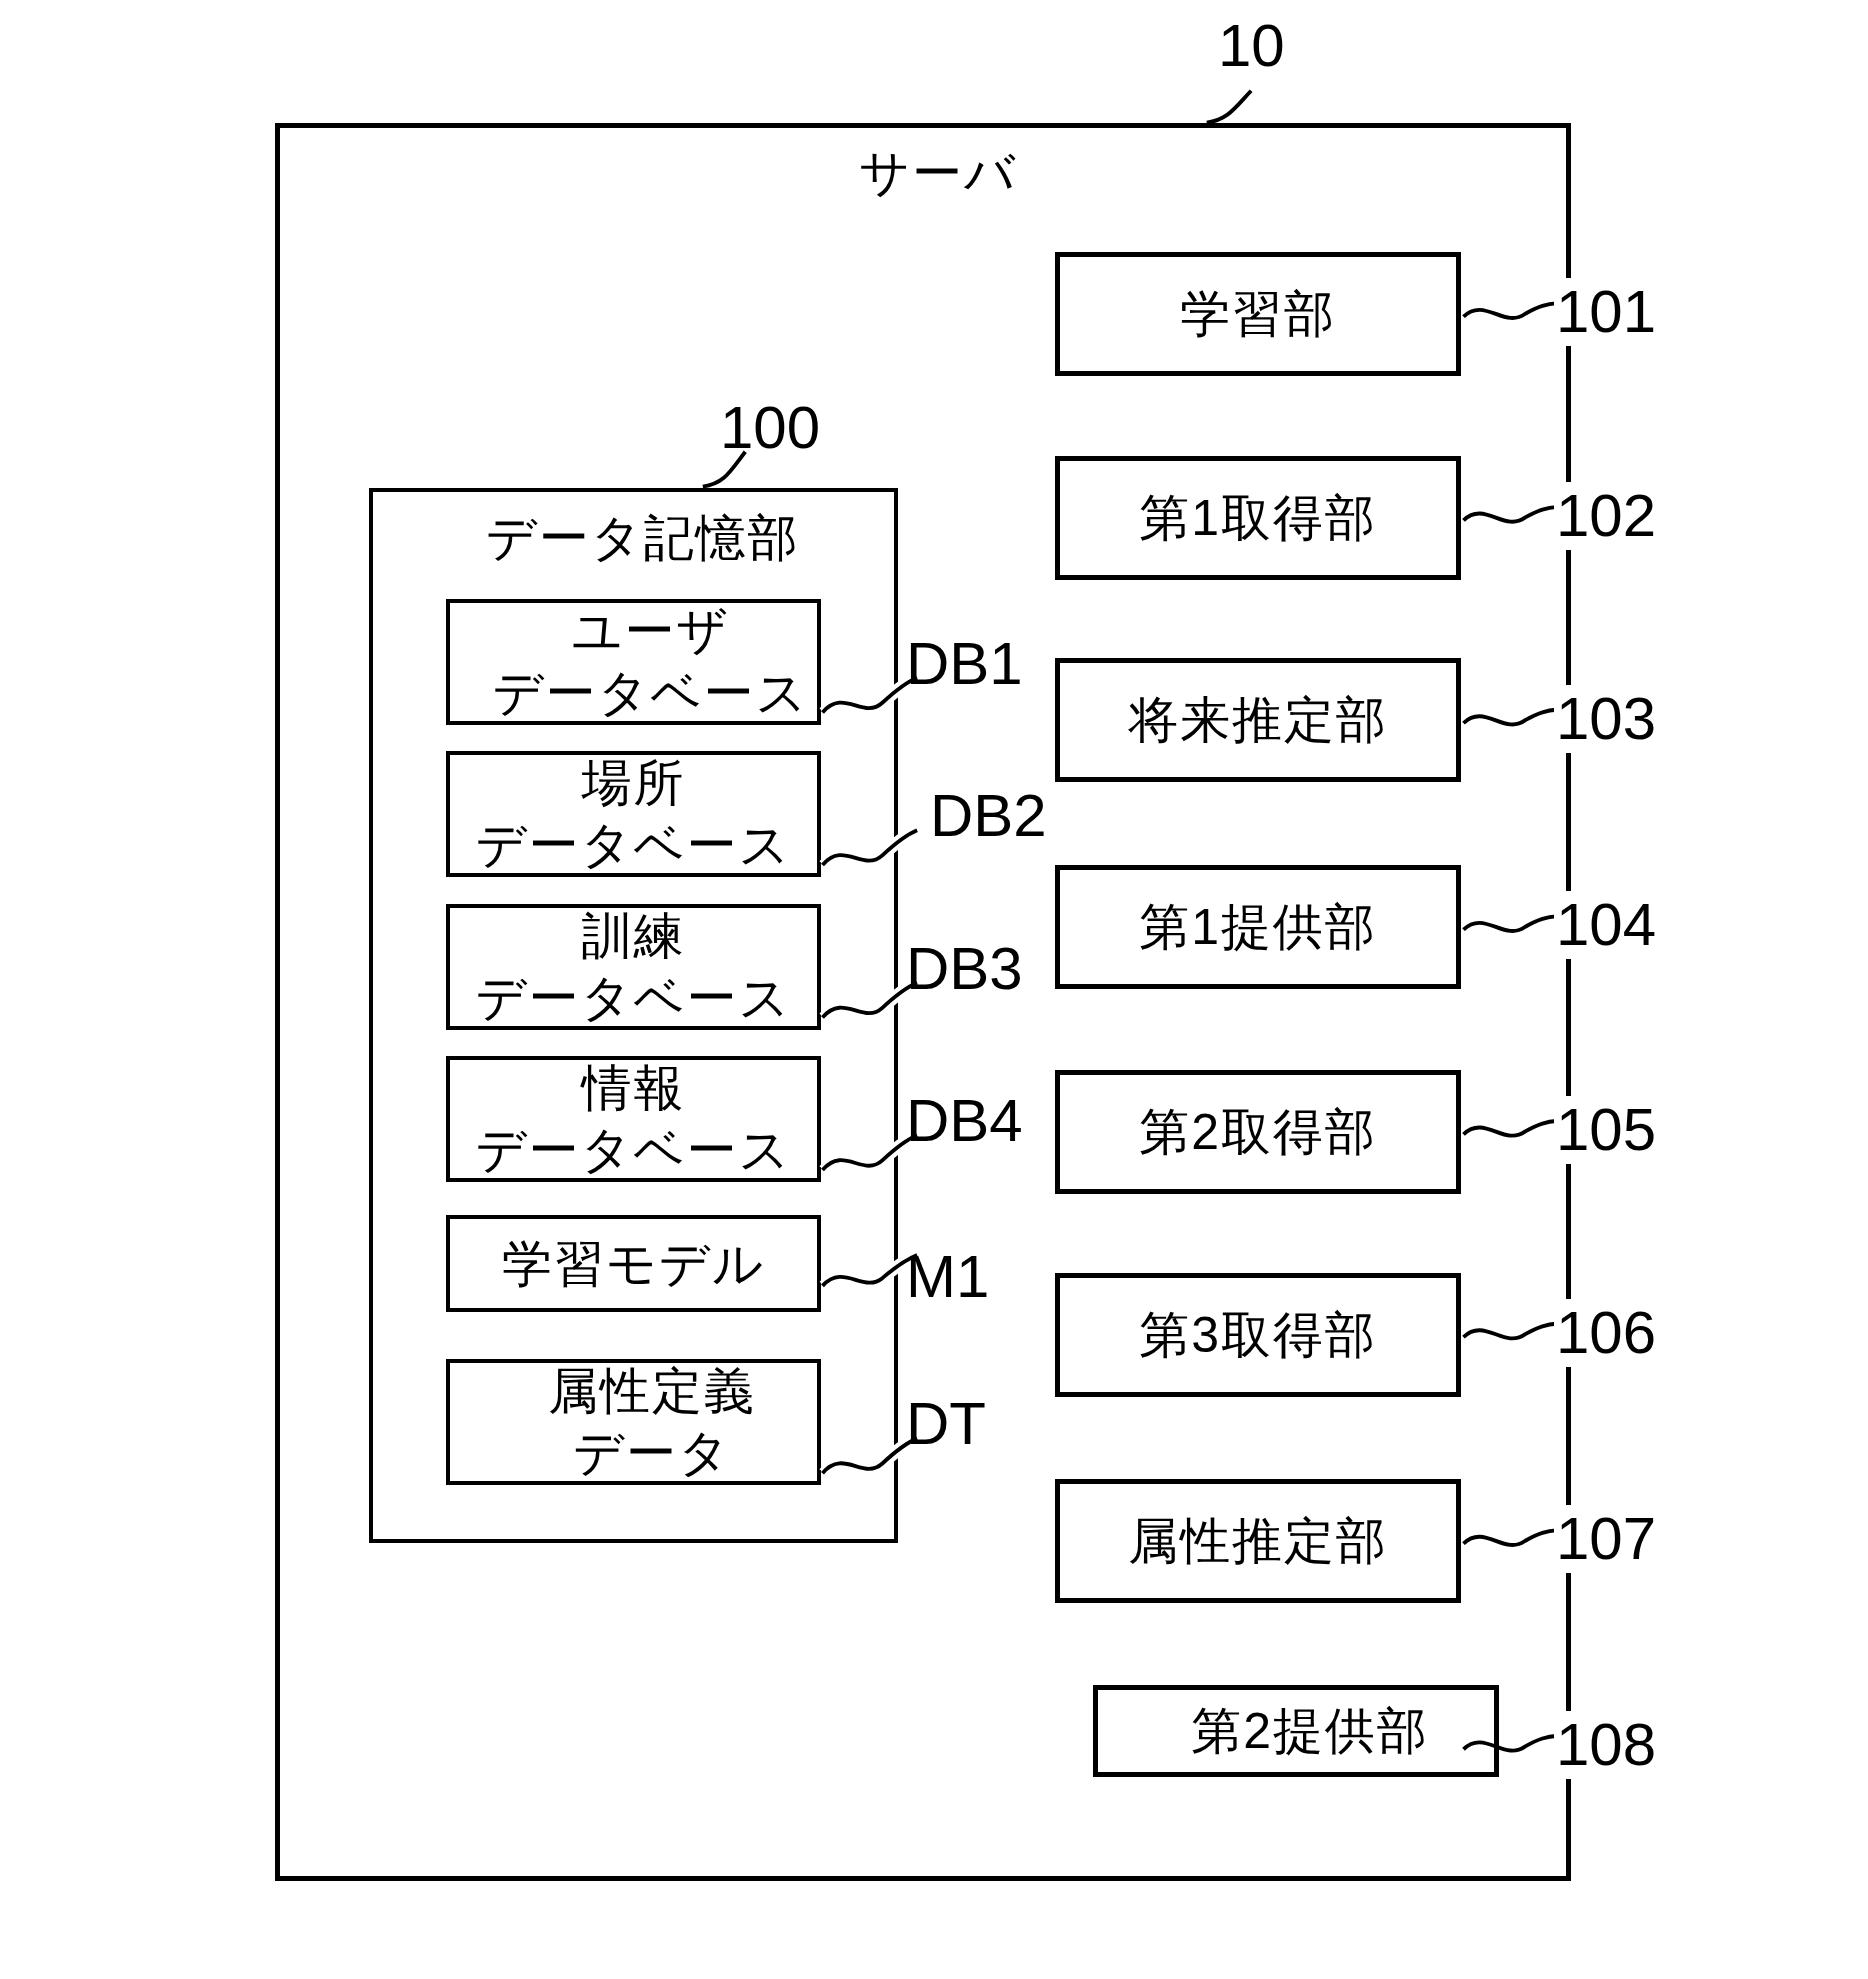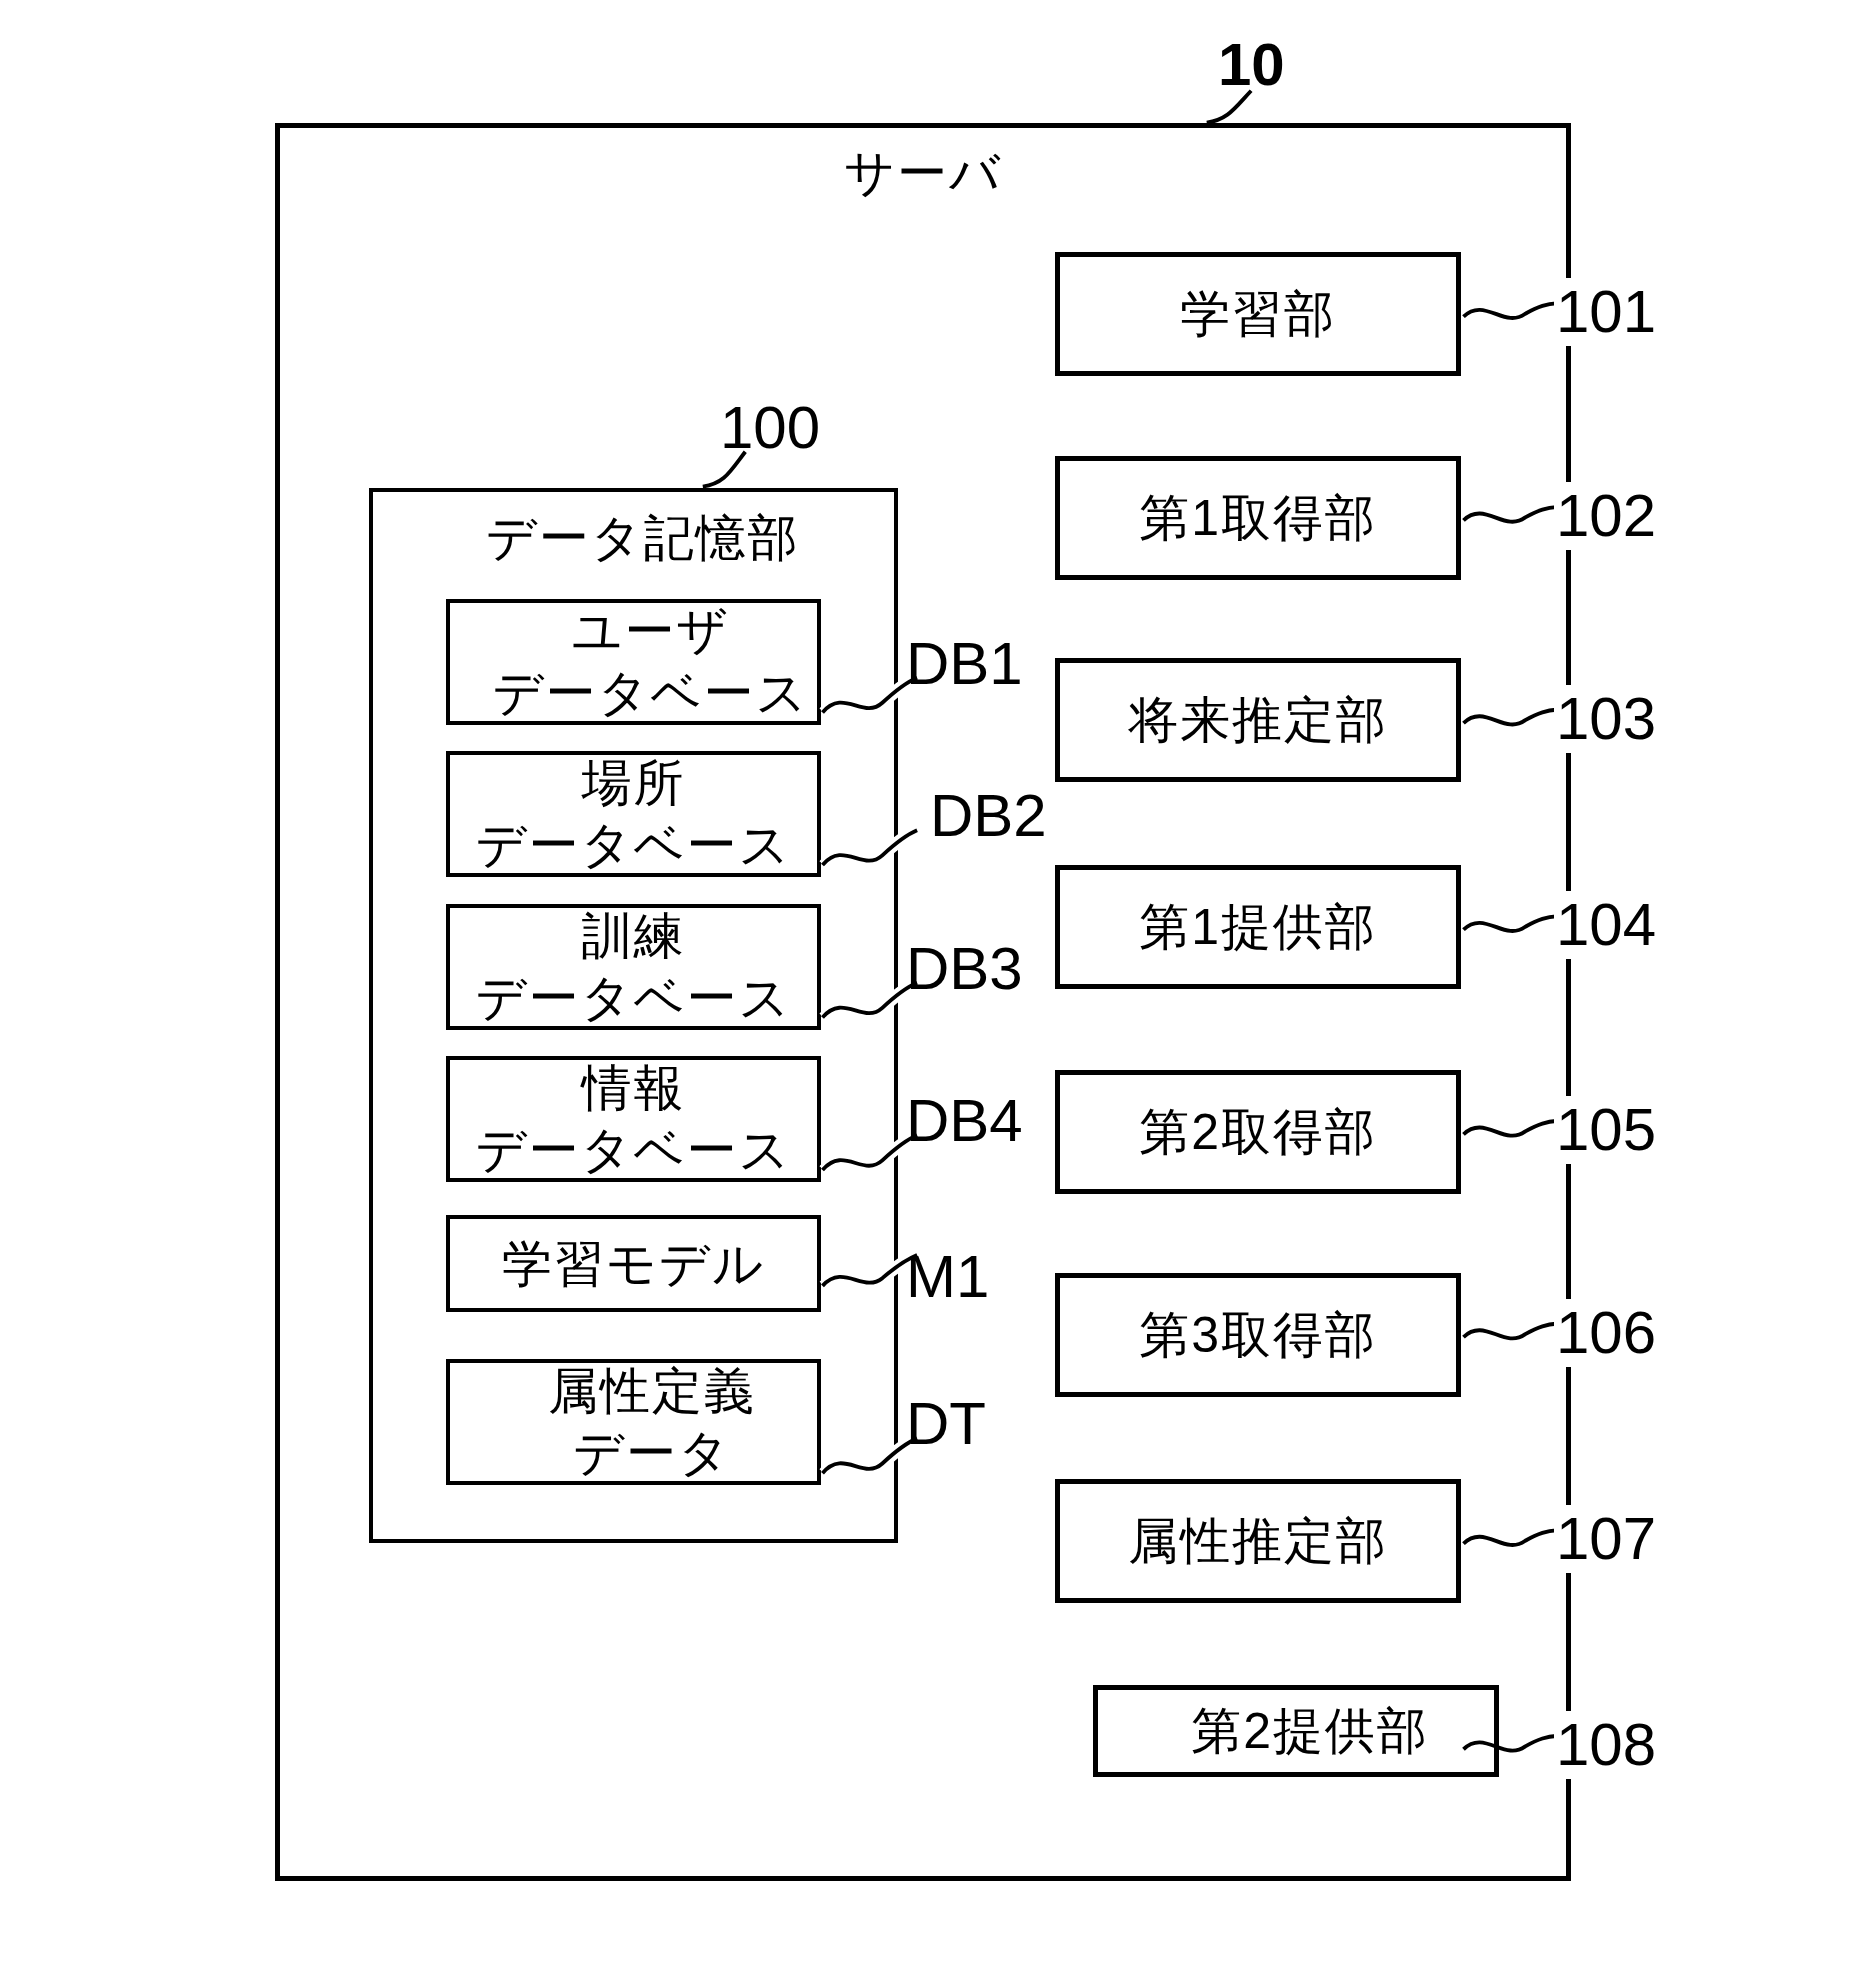--- a/index.html
+++ b/index.html
@@ -5,21 +5,21 @@
   html,body{margin:0;padding:0;background:#ffffff;}
   #canvas{
     position:relative;width:1868px;height:1979px;background:#ffffff;overflow:hidden;
     font-family:"Liberation Sans","DejaVu Sans",sans-serif;color:#000;
   }
   .box{position:absolute;box-sizing:border-box;background:#fff;}
   .outer{border:5.8px solid #000;}
   .inner{border:4.8px solid #000;}
   .module{border:5.8px solid #000;display:flex;align-items:center;justify-content:center;}
   .jp{font-size:50px;line-height:62px;letter-spacing:1.9px;text-align:center;}
-  .server-title{position:absolute;left:0;top:13.5px;width:100%;}
+  .server-title{position:absolute;left:0;top:13.5px;width:100%;padding-left:15px;}
   .storage-title{position:absolute;left:9px;top:15.4px;width:100%;text-align:center;}
   .subbox{display:flex;flex-direction:column;align-items:center;justify-content:center;}
   .ref{
     position:absolute;font-size:60px;line-height:68px;font-family:"Liberation Sans","DejaVu Sans",sans-serif;
     white-space:nowrap;
   }
   .ref.masked{background:#fff;padding:0 9.7px 0 1.9px;}
   svg.overlay{position:absolute;left:0;top:0;pointer-events:none;}
   .casing{fill:none;stroke:#fff;stroke-width:13;}
   .wire{fill:none;stroke:#000;stroke-width:4;}
@@ -108,21 +108,21 @@
     <path class="wire" d="M 1516 328 C 1538 307 1558 341 1580 325 C 1594 317 1602 315 1614 314"></path>
     <path class="wire" d="M 1516 539 C 1538 518 1558 552 1580 536 C 1594 528 1602 526 1614 525"></path>
     <path class="wire" d="M 1516 749 C 1538 728 1558 762 1580 746 C 1594 738 1602 736 1614 735"></path>
     <path class="wire" d="M 1516 963 C 1538 942 1558 976 1580 960 C 1594 952 1602 950 1614 949"></path>
     <path class="wire" d="M 1516 1175 C 1538 1154 1558 1188 1580 1172 C 1594 1164 1602 1162 1614 1161"></path>
     <path class="wire" d="M 1516 1385 C 1538 1364 1558 1398 1580 1382 C 1594 1374 1602 1372 1614 1371"></path>
     <path class="wire" d="M 1516 1599 C 1538 1578 1558 1612 1580 1596 C 1594 1588 1602 1586 1614 1585"></path>
     <path class="wire" d="M 1516 1812 C 1538 1791 1558 1825 1580 1809 C 1594 1801 1602 1799 1614 1798"></path>
   </svg>
 
-  <div class="ref" style="left:1218px;top:31px;font-weight:bold;">10</div>
+  <div class="ref" style="left:1218px;top:12px;">10</div>
   <div class="ref" style="left:720px;top:394px;">100</div>
 
   <div class="ref" style="left:906px;top:630px;">DB1</div>
   <div class="ref" style="left:930px;top:782px;">DB2</div>
   <div class="ref" style="left:906px;top:935px;">DB3</div>
   <div class="ref" style="left:906px;top:1087px;">DB4</div>
   <div class="ref" style="left:906px;top:1243px;">M1</div>
   <div class="ref" style="left:906px;top:1390px;">DT</div>
 
   <div class="ref masked" style="left:1554px;top:278px;">101</div>

